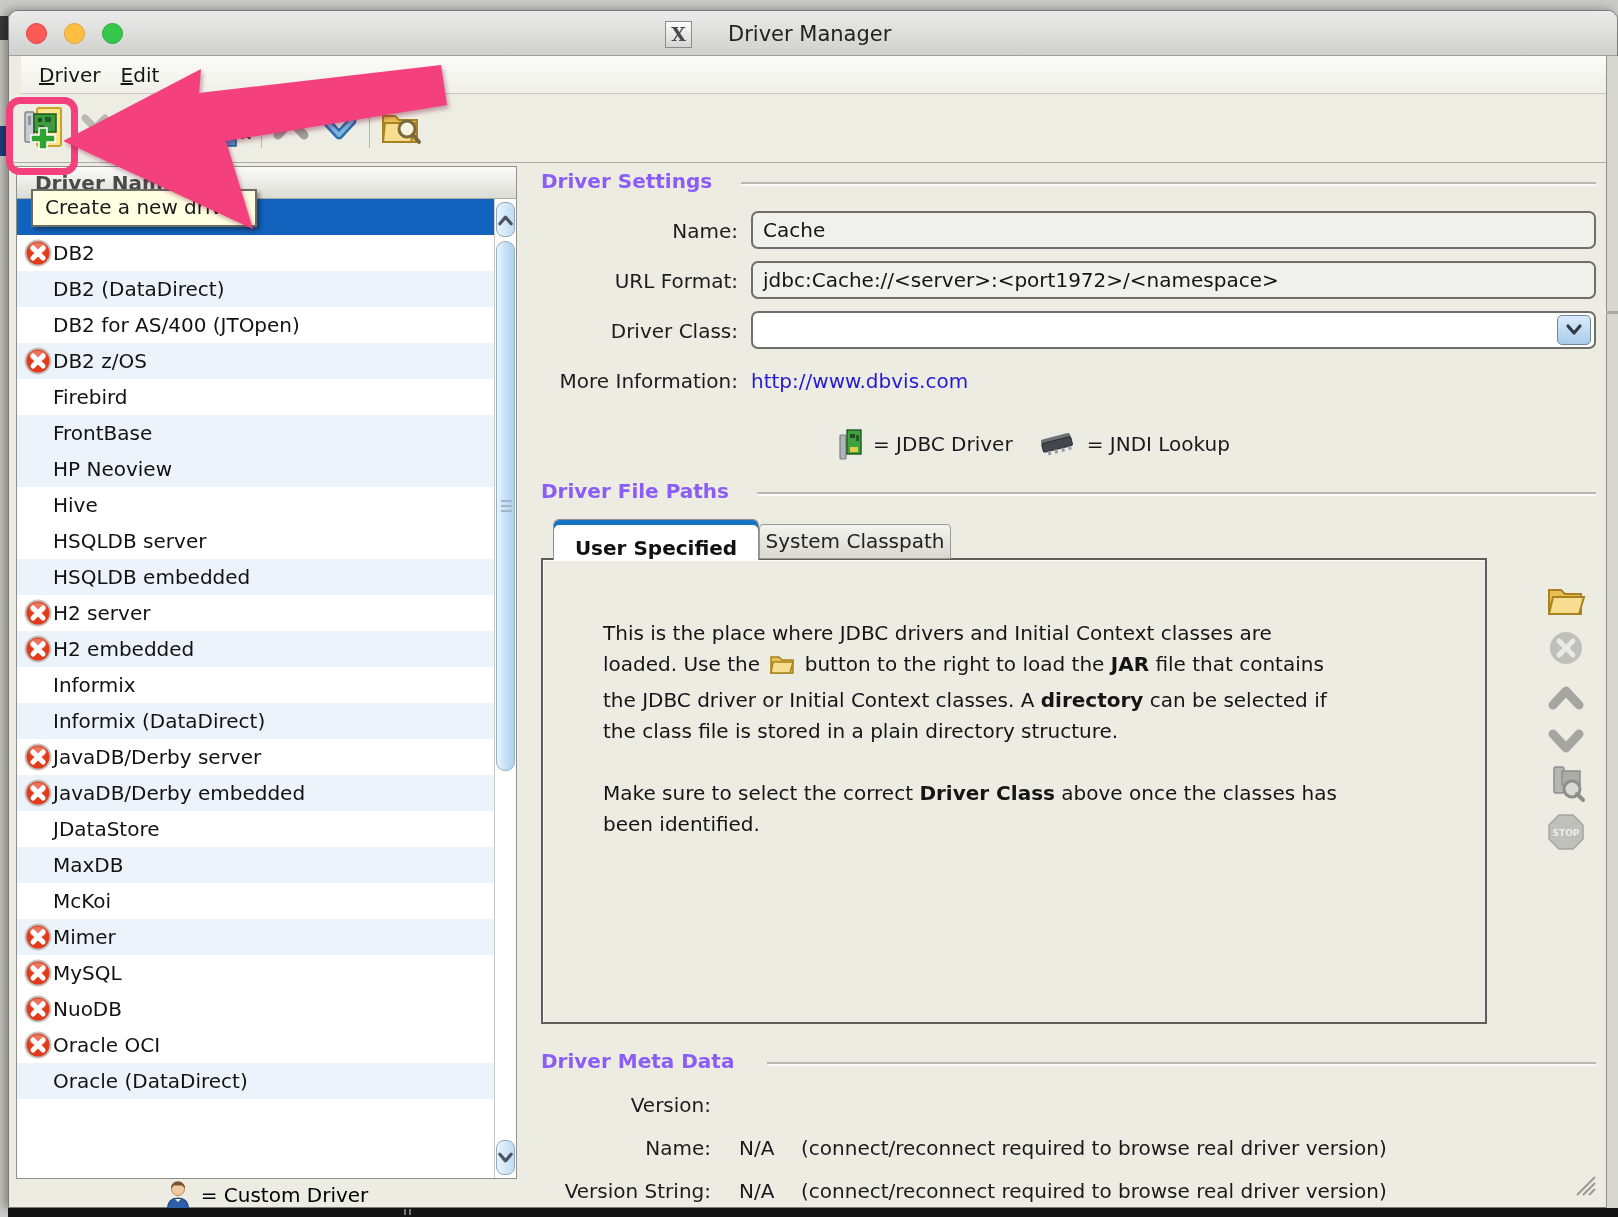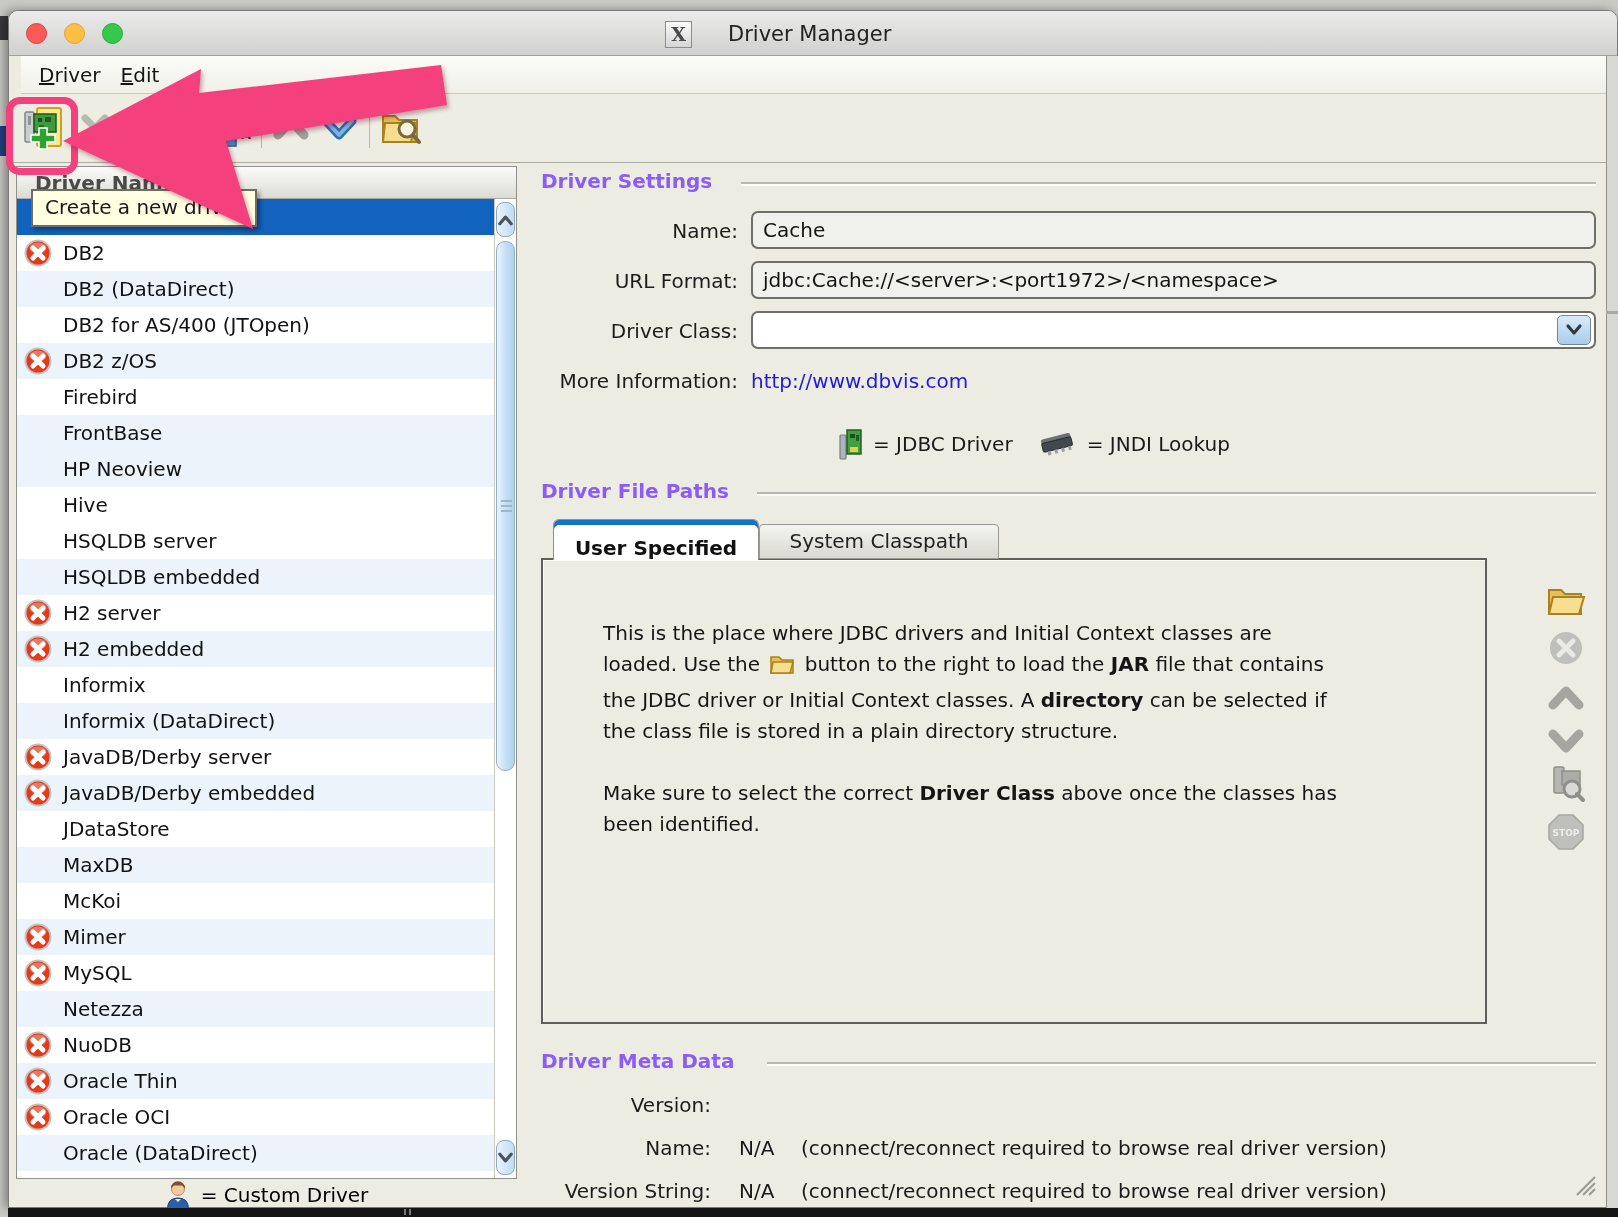--- a/index.html
+++ b/index.html
@@ -63,21 +63,21 @@
     border-bottom:1px solid #A9A9A1;box-sizing:border-box;
     font-weight:bold;font-size:20px;color:#4A4A48;
     display:flex;align-items:center;padding-left:18px;
   }
   .rows{left:0;top:32px;width:477px;}
   .drow{height:36px;display:flex;align-items:center;background:#FFF;}
   .drow.alt{background:#EDF3FA;}
   .drow.sel{background:#1263BD;}
   .drow.sel .dlabel{color:#C9D2DE;}
   .dicon{width:30px;height:30px;margin-left:6px;flex:0 0 30px;display:flex;align-items:center;justify-content:center;}
-  .dlabel{font-size:20px;color:#121212;margin-left:10px;white-space:nowrap;}
+  .dlabel{font-size:20px;color:#121212;margin-left:0;white-space:nowrap;}
 
   .vscroll{right:0;top:32px;width:22px;height:979px;background:#FFFFFF;border-left:1px solid #C9C9C3;box-sizing:border-box;}
   .sbtn{left:1px;width:19px;height:35px;background:linear-gradient(90deg,#E9F3FC,#BFDCF2);
     border:1px solid #8FA9BE;border-radius:8px;box-sizing:border-box;
     display:flex;align-items:center;justify-content:center;}
   .sthumb{left:1px;top:42px;width:19px;height:530px;background:linear-gradient(90deg,#EAF4FD,#C2DEF4 55%,#AFD2EE);
     border:1px solid #97AFC2;border-radius:9px;box-sizing:border-box;}
   .grip{left:4px;top:258px;width:11px;height:14px;
     background:repeating-linear-gradient(#9FB6C8 0 2px,transparent 2px 5px);}
 
@@ -103,21 +103,21 @@
   .legend-row{display:flex;align-items:center;gap:10px;}
   .legend-txt{font-size:20px;color:#1A1A1A;white-space:nowrap;}
 
   .tab{top:508px;height:40px;display:flex;align-items:flex-end;justify-content:center;font-size:20px;box-sizing:border-box;z-index:3;}
   .tab.active{
     left:544px;width:206px;background:#FFFFFF;border:1px solid #8F8F8B;border-bottom:none;
     border-radius:6px 6px 0 0;font-weight:bold;color:#111;
     box-shadow:inset 0 5px 0 #1673C4;height:41px;
   }
   .tab.inactive{
-    left:750px;width:240px;top:513px;height:35px;
+    left:750px;width:192px;top:513px;height:35px;
     background:linear-gradient(#F4F4F0,#D9D9D1);border:1px solid #9A9A94;
     border-radius:4px 4px 0 0;color:#222;padding-bottom:5px;
   }
   .tab-panel{
     left:532px;top:547px;width:946px;height:466px;
     border:2px solid #5E5E5A;background:#ECECE2;box-sizing:border-box;z-index:2;
     box-shadow:inset 1px 1px 0 #FBFBF5;
   }
   .desc{left:60px;top:58px;width:830px;font-size:20px;line-height:31px;color:#151515;}
   .desc .b{font-weight:bold;}
@@ -367,45 +367,30 @@
           <span class="dicon">
   <svg width="30" height="30" viewBox="0 0 30 30">
     <circle cx="15" cy="15" r="13.5" fill="#C2C2BE"></circle>
     <circle cx="15" cy="15" r="11.5" fill="#E23B1B"></circle>
     <ellipse cx="15" cy="10" rx="8.5" ry="5.5" fill="rgba(255,255,255,0.30)"></ellipse>
     <path d="M10 10 L20 20 M20 10 L10 20" stroke="#FFFFFF" stroke-width="5" stroke-linecap="round"></path>
   </svg>
 </span>
           <span class="dlabel">MySQL</span>
         </div>
-        <div class="drow alt">
-          <span class="dicon"></span>
-          <span class="dlabel">Netezza</span>
-        </div>
         <div class="drow">
           <span class="dicon">
   <svg width="30" height="30" viewBox="0 0 30 30">
     <circle cx="15" cy="15" r="13.5" fill="#C2C2BE"></circle>
     <circle cx="15" cy="15" r="11.5" fill="#E23B1B"></circle>
     <ellipse cx="15" cy="10" rx="8.5" ry="5.5" fill="rgba(255,255,255,0.30)"></ellipse>
     <path d="M10 10 L20 20 M20 10 L10 20" stroke="#FFFFFF" stroke-width="5" stroke-linecap="round"></path>
   </svg>
 </span>
           <span class="dlabel">NuoDB</span>
-        </div>
-        <div class="drow alt">
-          <span class="dicon">
-  <svg width="30" height="30" viewBox="0 0 30 30">
-    <circle cx="15" cy="15" r="13.5" fill="#C2C2BE"></circle>
-    <circle cx="15" cy="15" r="11.5" fill="#E23B1B"></circle>
-    <ellipse cx="15" cy="10" rx="8.5" ry="5.5" fill="rgba(255,255,255,0.30)"></ellipse>
-    <path d="M10 10 L20 20 M20 10 L10 20" stroke="#FFFFFF" stroke-width="5" stroke-linecap="round"></path>
-  </svg>
-</span>
-          <span class="dlabel">Oracle Thin</span>
         </div>
         <div class="drow">
           <span class="dicon">
   <svg width="30" height="30" viewBox="0 0 30 30">
     <circle cx="15" cy="15" r="13.5" fill="#C2C2BE"></circle>
     <circle cx="15" cy="15" r="11.5" fill="#E23B1B"></circle>
     <ellipse cx="15" cy="10" rx="8.5" ry="5.5" fill="rgba(255,255,255,0.30)"></ellipse>
     <path d="M10 10 L20 20 M20 10 L10 20" stroke="#FFFFFF" stroke-width="5" stroke-linecap="round"></path>
   </svg>
 </span>

